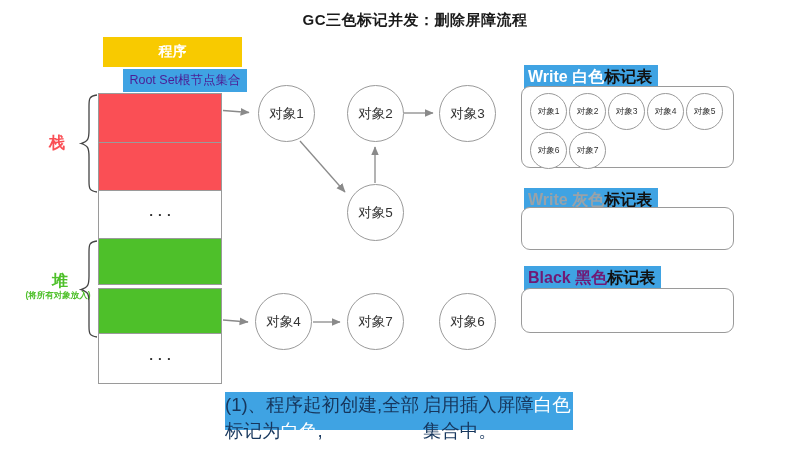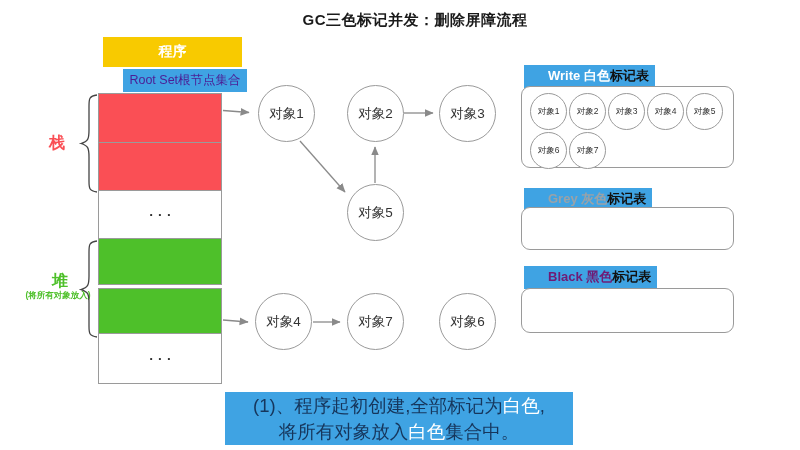--- a/index.html
+++ b/index.html
@@ -33,35 +33,35 @@
                  color:var(--green);font-size:8.5px;font-weight:bold;white-space:nowrap;}
 
   
   .node{position:absolute;width:57px;height:57px;border:1px solid var(--box-border);border-radius:50%;
         background:#fff;box-sizing:border-box;display:flex;align-items:center;justify-content:center;
         font-size:13.5px;color:#333;}
 
   svg.overlay{position:absolute;left:0;top:0;pointer-events:none;}
 
   
-  .mark-label{position:absolute;background:var(--blue);font-size:13px;font-weight:bold;
-              padding:2px 6px 3px 24px;white-space:nowrap;}
+  .mark-label{position:absolute;background:var(--blue);font-size:16px;font-weight:bold;
+              padding:2px 6px 3px 4px;white-space:nowrap;}
   .mark-label .pre-white{color:#ffffff;}
   .mark-label .pre-grey{color:var(--grey-text);}
   .mark-label .pre-black{color:#701a75;}
   .mark-label .suffix{color:#111;}
   .mark-box{position:absolute;border:1px solid var(--box-border);border-radius:9px;background:#fff;box-sizing:border-box;}
   .white-items{padding:5px 0 0 7px;width:205px;display:flex;flex-wrap:wrap;}
   .snode{width:37px;height:37px;border:1px solid var(--box-border);border-radius:50%;box-sizing:border-box;
          margin:1px;display:flex;align-items:center;justify-content:center;font-size:8.5px;color:#333;background:#fff;}
 
   
-  .caption{position:absolute;left:225px;top:392px;width:348px;height:53px;background:var(--blue);
-           color:var(--caption-text);font-size:18.5px;line-height:26px;text-align:center;
-           display:flex;flex-direction:column;justify-content:center;}
+  .caption{position:absolute;left:225px;top:392px;width:348px;height:38px;background:var(--blue);
+           color:var(--caption-text);font-size:18.5px;line-height:26px;
+           display:flex;flex-direction:row;justify-content:center;}
   .caption .hl{color:#ffffff;}
 </style>
 </head>
 <body>
 
 <div class="canvas">
 
   <div class="title">GC三色标记并发：删除屏障流程</div>
 
   <div class="prog-box">程序</div>
@@ -118,27 +118,27 @@
       <div class="snode">对象2</div>
       <div class="snode">对象3</div>
       <div class="snode">对象4</div>
       <div class="snode">对象5</div>
       <div class="snode">对象6</div>
       <div class="snode">对象7</div>
     </div>
   </div>
 
   <div class="mark-label" style="left:524px;top:188px">
-    <span class="pre-grey">Grey 灰色</span><span class="suffix">标记表</span>
+    <span class="pre-grey">Write 灰色</span><span class="suffix">标记表</span>
   </div>
   <div class="mark-box" style="left:521px;top:207px;width:213px;height:43px"></div>
 
   <div class="mark-label" style="left:524px;top:266px">
     <span class="pre-black">Black 黑色</span><span class="suffix">标记表</span>
   </div>
   <div class="mark-box" style="left:521px;top:288px;width:213px;height:45px"></div>
 
   <div class="caption">
     <div><span>(1)、程序起初创建,全部标记为</span><span class="hl">白色</span><span>,</span></div>
-    <div><span>将所有对象放入</span><span class="hl">白色</span><span>集合中。</span></div>
+    <div><span>启用插入屏障</span><span class="hl">白色</span><span>集合中。</span></div>
   </div>
 
 </div>
 
 </body></html>

